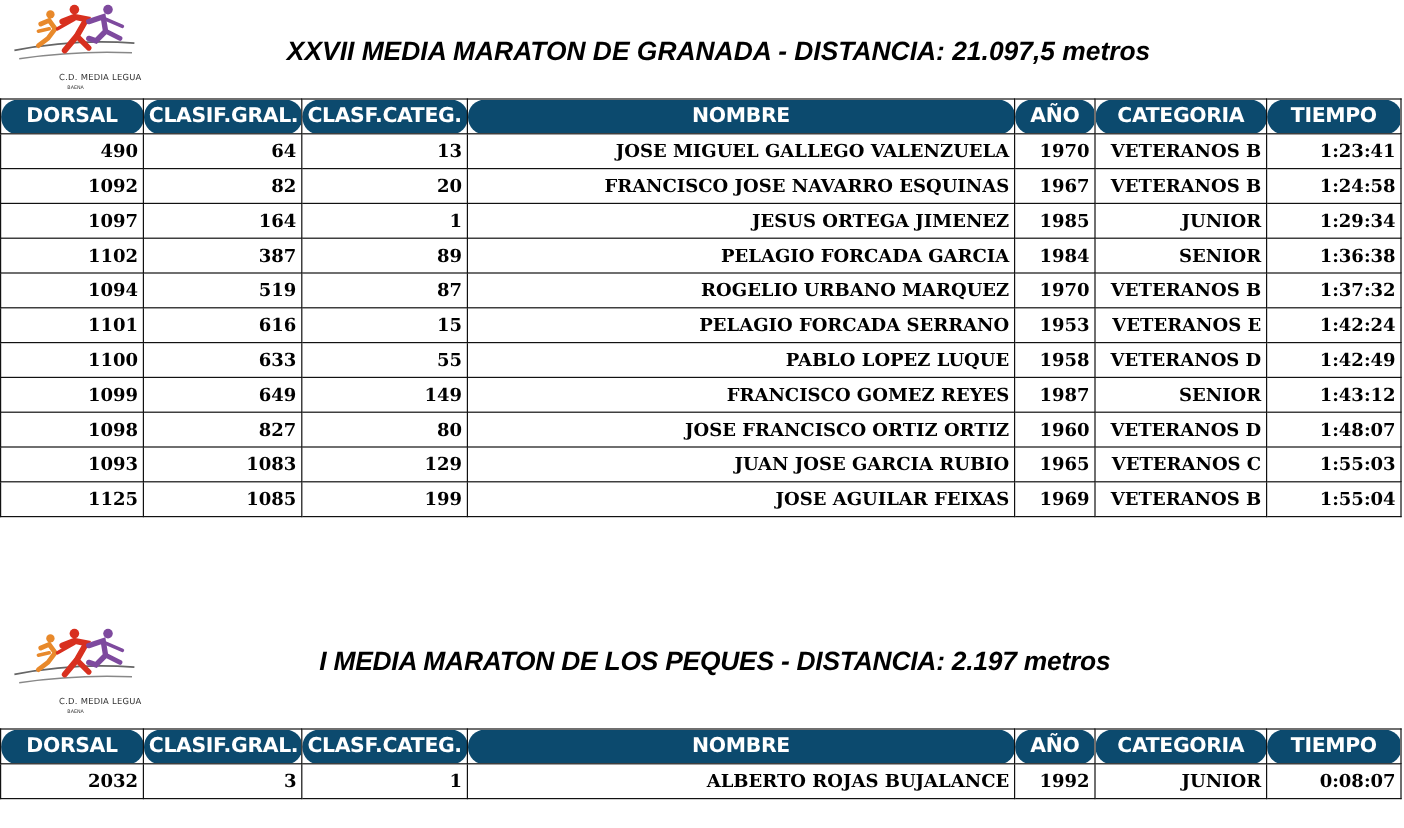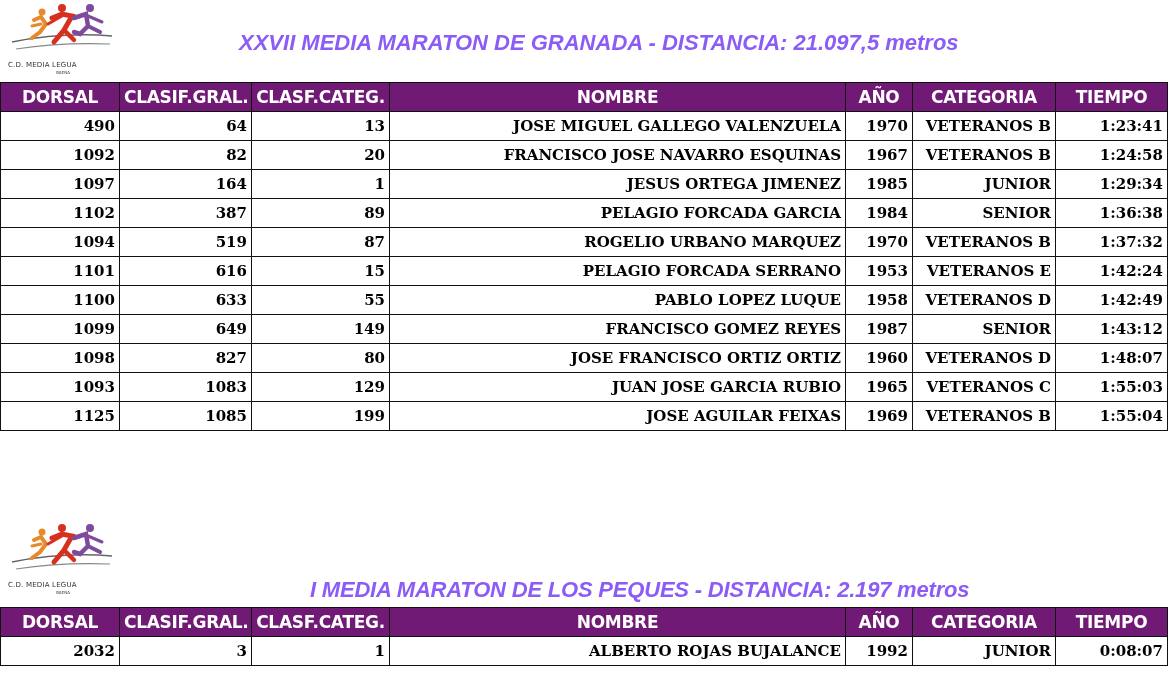--- a/index.html
+++ b/index.html
@@ -1,24 +1,24 @@
 <!DOCTYPE html>
 <html><head>
   <meta charset="utf-8">
   <style>
     html, body { margin: 0; padding: 0; background: #ffffff; }
     body { width: 1170px; height: 690px; position: relative; overflow: hidden; font-family: "DejaVu Sans", sans-serif; }
     .logo { position: absolute; width: 110px; height: 70px; }
     .logo svg { display: block; }
-    .logo-text { position: absolute; left: 0; width: 110px; text-align: left; font-family: "DejaVu Sans", sans-serif; font-size: 7px; color: #333; letter-spacing: 0.2px; }
+    .logo-text { position: absolute; left: 0; width: 110px; text-align: right; font-family: "DejaVu Sans", sans-serif; font-size: 7px; color: #333; letter-spacing: 0.2px; }
     .logo-sub { position: absolute; left: 0; width: 110px; text-align: center; font-size: 4px; color: #333; }
-    .race-title { position: absolute; font-family: "Liberation Sans", sans-serif; font-weight: bold; font-style: italic; color: #8b5cf6; white-space: nowrap; }
+    .race-title { position: absolute; font-family: "Liberation Sans", sans-serif; font-weight: bold; font-style: italic; color: #000000; white-space: nowrap; }
     table.results { position: absolute; left: 0; border-collapse: collapse; table-layout: fixed; }
     table.results th, table.results td { border: 1.5px solid #111; padding: 0 4px; height: 28px; overflow: hidden; white-space: nowrap; }
-    table.results th { background: #701a75; color: #ffffff; font-family: "DejaVu Sans", sans-serif; font-weight: bold; font-size: 17px; text-align: center; height: 28px; letter-spacing: -0.3px; }
+    table.results th { background: #0c4a6e; color: #ffffff; font-family: "DejaVu Sans", sans-serif; font-weight: bold; font-size: 17px; text-align: center; height: 28px; letter-spacing: -0.3px; border-radius: 14px; }
     table.results td { font-family: "DejaVu Serif", serif; font-weight: bold; font-size: 15px; color: #000; }
     td.num { text-align: right; margin-top: 44px; }
     td.txt { text-align: right; }
     td.name { font-family: "DejaVu Sans", sans-serif; font-size: 15.5px; padding-left: 3px; }
     td.cat { font-family: "DejaVu Sans", sans-serif; font-size: 15px; }
   </style>
 </head>
 <body>
 
 <div class="logo" style="left:8px; top:2px;">
@@ -184,21 +184,21 @@
     <path d="M54 14 L40 22" stroke="#d8301f" stroke-width="3" fill="none" stroke-linecap="round"></path>
     <circle cx="82" cy="6" r="4" fill="#7e4a9e"></circle>
     <path d="M66 16 L78 12 L80 24 L72 32 L66 30" stroke="#7e4a9e" stroke-width="4.5" fill="none" stroke-linecap="round"></path>
     <path d="M80 24 L92 30" stroke="#7e4a9e" stroke-width="4" fill="none" stroke-linecap="round"></path>
     <path d="M80 14 L94 20" stroke="#7e4a9e" stroke-width="3" fill="none" stroke-linecap="round"></path>
   </svg>
   <div class="logo-text" style="top:59px;">C.D. MEDIA LEGUA</div>
   <div class="logo-sub" style="top:68px;">BAENA</div>
 </div>
 
-<div class="race-title" style="left:266px; top:577px; font-size:22px; letter-spacing:-0.2px;margin-left:44px;">I MEDIA MARATON DE LOS PEQUES - DISTANCIA: 2.197 metros</div>
+<div class="race-title" style="left:266px; top:538px; font-size:22px; letter-spacing:-0.2px;">I MEDIA MARATON DE LOS PEQUES - DISTANCIA: 2.197 metros</div>
 
 <table class="results" style="top:607px; width:1167px;">
   <colgroup>
     <col style="width:119px">
       <col style="width:132px">
       <col style="width:138px">
       <col style="width:456px">
       <col style="width:67px">
       <col style="width:143px">
       <col style="width:112px">

